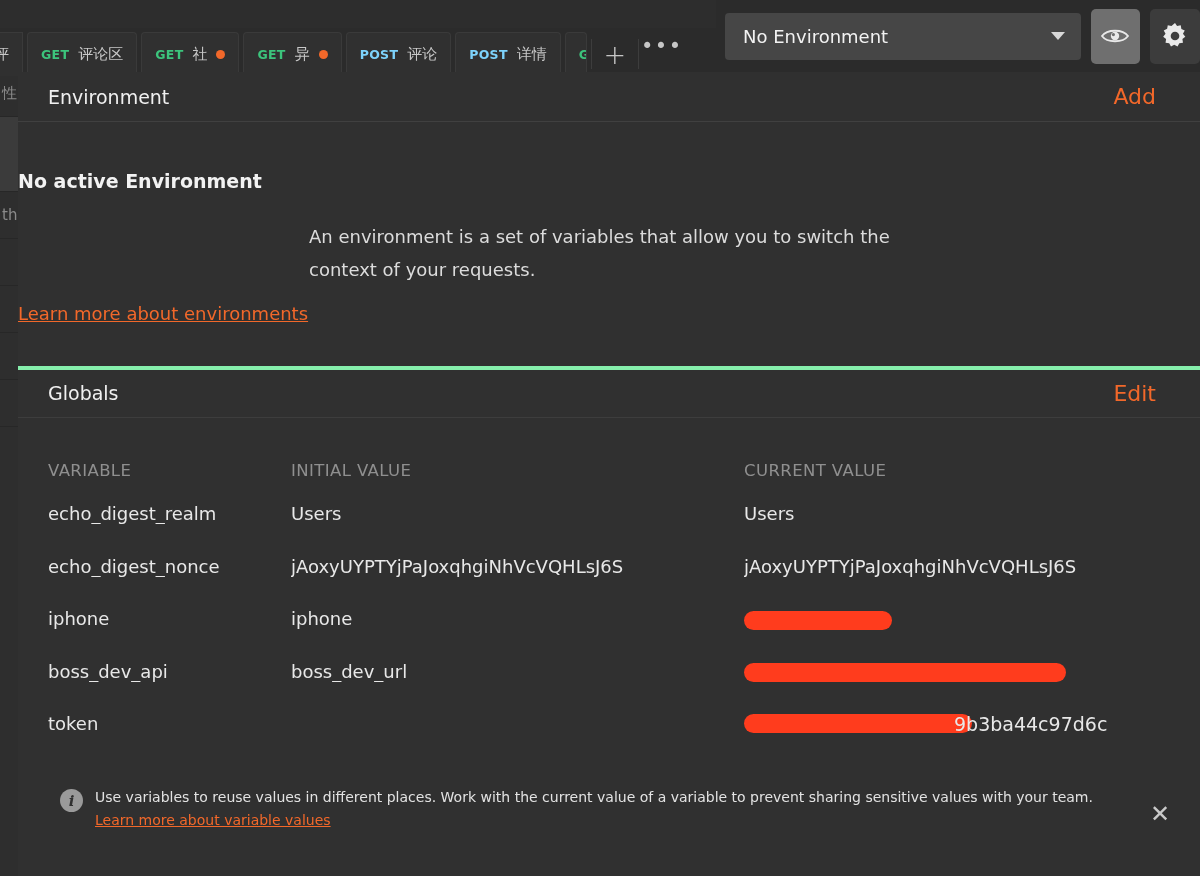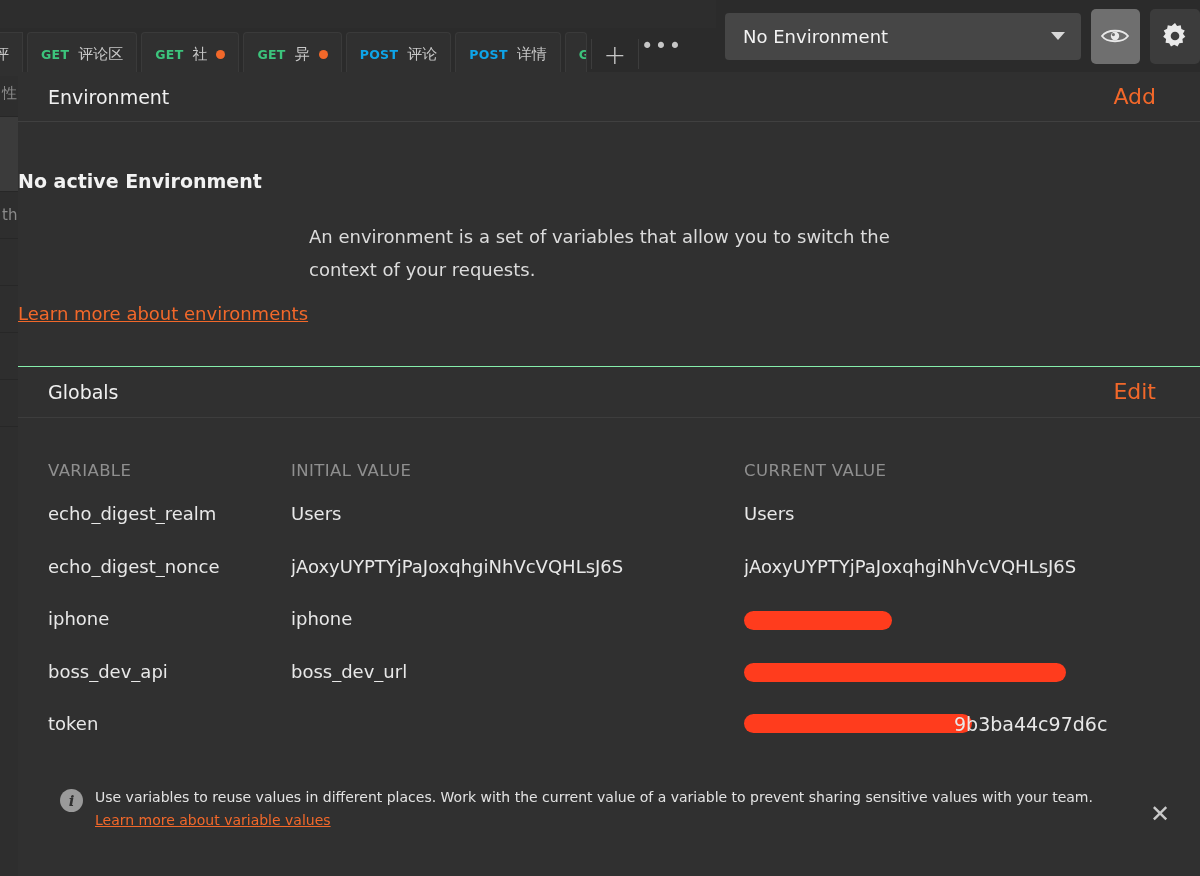--- a/index.html
+++ b/index.html
@@ -88,21 +88,21 @@
     margin-left: -24px;
     padding-left: 8px;
     border-radius: 0;
   }
   .tab .meth {
     font-size: 12.5px;
     font-weight: 700;
     letter-spacing: .3px;
   }
   .tab .meth.get { color: #3cc47c; }
-  .tab .meth.post { color: #0ea5e9; }
+  .tab .meth.post { color: #7dd3fc; }
   .tab .tname {
     color: #c8c8c8;
     font-size: 15px;
     max-width: 60px;
     overflow: hidden;
   }
   .tab .dot {
     width: 9px; height: 9px;
     border-radius: 50%;
     background: #f2682a;
@@ -219,21 +219,21 @@
     width: 600px;
     margin: 0 auto 16px auto;
   }
   .env-empty .e-link {
     font-size: 18px;
     color: #f2682a;
   }
 
   .globals-head {
     height: 52px;
-    border-top: 1px solid #86efac;
+    border-top: 4px solid #86efac;
     border-bottom: 1px solid #3d3d3d;
   }
 
   
   .table {
     flex: 1;
     padding: 0 30px;
     box-sizing: border-box;
     overflow: hidden;
   }

